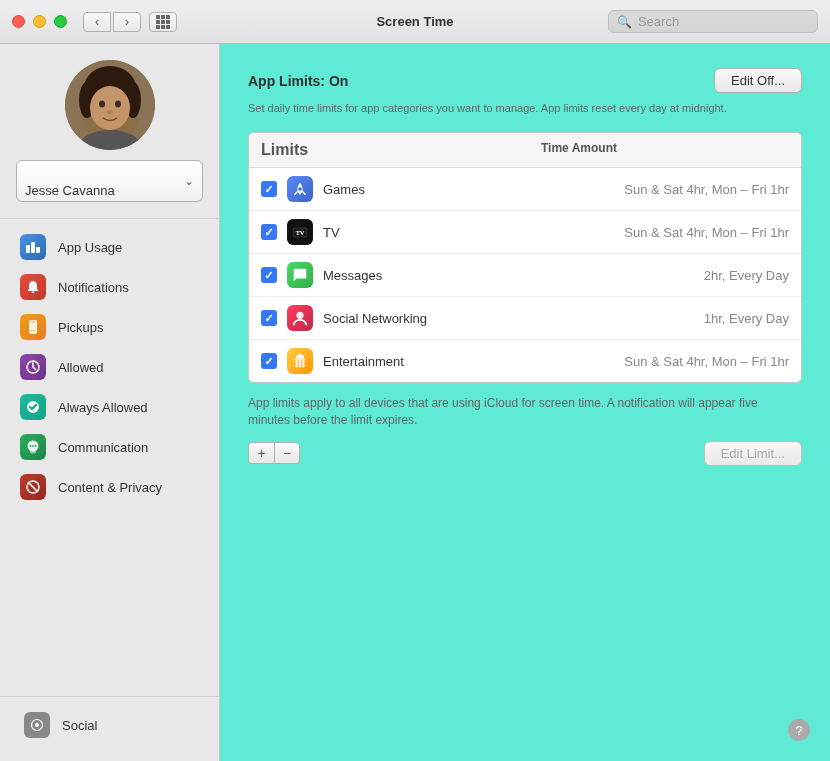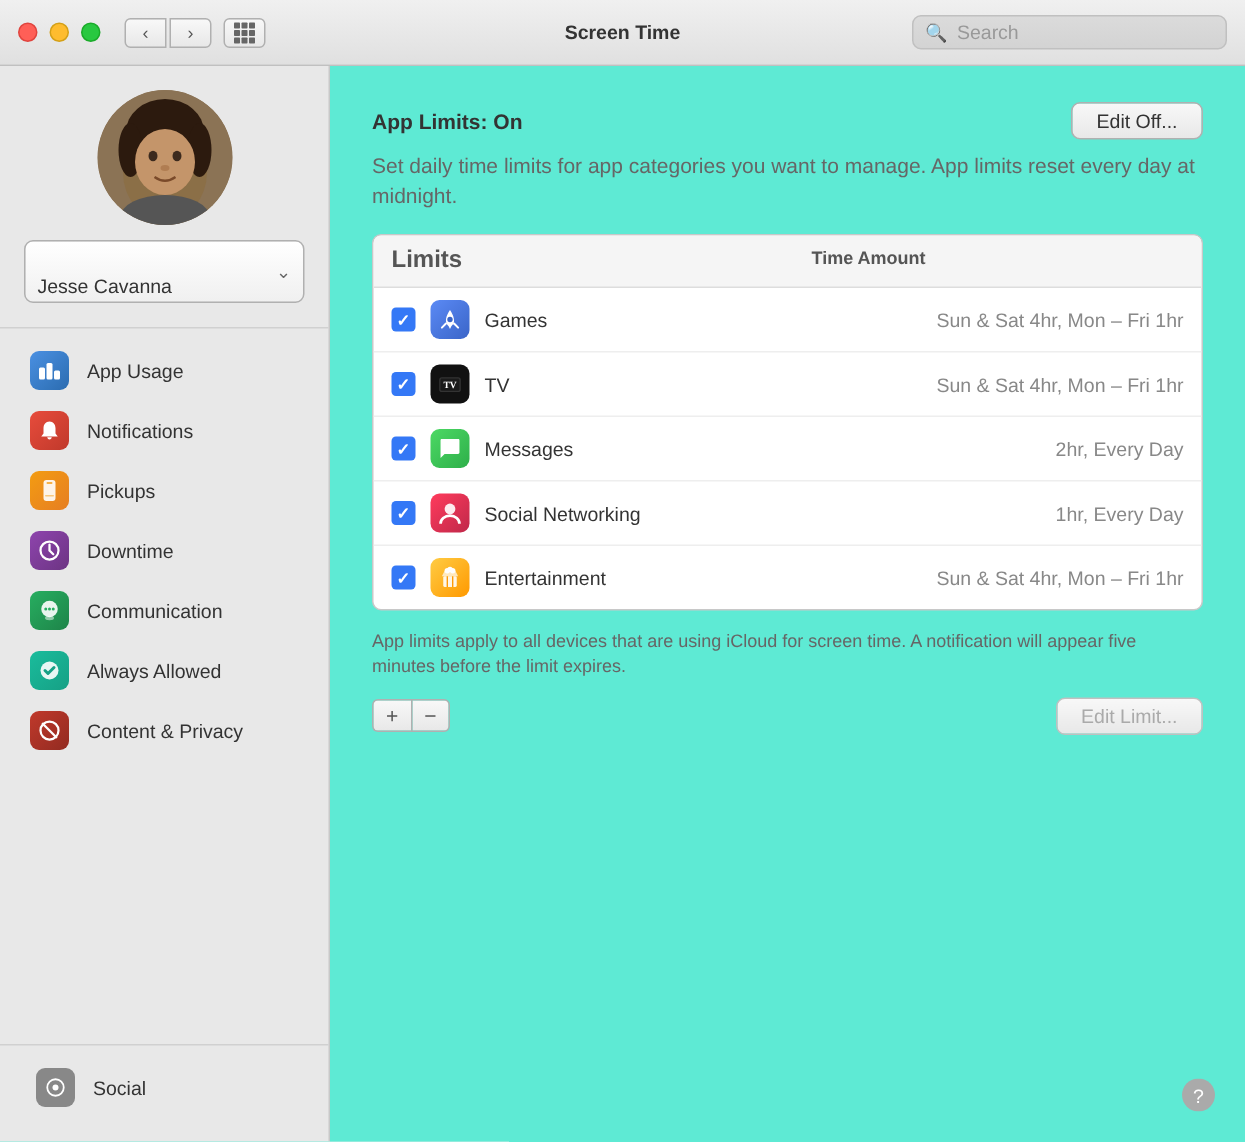--- a/index.html
+++ b/index.html
@@ -248,21 +248,21 @@
       background: linear-gradient(to bottom, #f8f8f8, #e8e8e8);
       border: 1px solid #b0b0b0;
       border-radius: 6px;
       padding: 4px 16px;
       font-size: 13px;
       color: #333;
       cursor: pointer;
     }
 
     .description-text {
-      font-size: 14px;
+      font-size: 11px;
       color: #666;
       margin-bottom: 16px;
       line-height: 1.4;
     }
 
     
     .limits-table {
       background: white;
       border: 1px solid #c8c8c8;
       border-radius: 6px;
@@ -525,45 +525,45 @@
         <span class="nav-item-label">Pickups</span>
       </div>
 
       <div class="nav-item">
         <div class="nav-item-icon icon-purple">
           <svg width="16" height="16" viewBox="0 0 16 16" fill="none">
             <circle cx="8" cy="8" r="6" stroke="white" stroke-width="1.5" fill="none"></circle>
             <path d="M8 4V8L10.5 10.5" stroke="white" stroke-width="1.5" stroke-linecap="round"></path>
           </svg>
         </div>
-        <span class="nav-item-label">Downtime</span>
-      </div>
-
+        <span class="nav-item-label">Allowed</span>
+      </div>
+
+
+      <div class="nav-item">
+        <div class="nav-item-icon icon-teal">
+          <svg width="16" height="16" viewBox="0 0 16 16" fill="none">
+            <circle cx="8" cy="8" r="6" fill="white" opacity="0.9"></circle>
+            <path d="M5 8L7 10L11 6" stroke="#16A085" stroke-width="2" stroke-linecap="round" stroke-linejoin="round"></path>
+          </svg>
+        </div>
+        <span class="nav-item-label">Always Allowed</span>
+      </div>
 
       <div class="nav-item">
         <div class="nav-item-icon icon-green">
           <svg width="16" height="16" viewBox="0 0 16 16" fill="none">
             <circle cx="8" cy="7" r="5.5" fill="white" opacity="0.9"></circle>
             <ellipse cx="8" cy="13" rx="3" ry="1.5" fill="white" opacity="0.5"></ellipse>
             <circle cx="5.5" cy="7" r="1" fill="#27AE60"></circle>
             <circle cx="8" cy="7" r="1" fill="#27AE60"></circle>
             <circle cx="10.5" cy="7" r="1" fill="#27AE60"></circle>
           </svg>
         </div>
         <span class="nav-item-label">Communication</span>
-      </div>
-
-      <div class="nav-item">
-        <div class="nav-item-icon icon-teal">
-          <svg width="16" height="16" viewBox="0 0 16 16" fill="none">
-            <circle cx="8" cy="8" r="6" fill="white" opacity="0.9"></circle>
-            <path d="M5 8L7 10L11 6" stroke="#16A085" stroke-width="2" stroke-linecap="round" stroke-linejoin="round"></path>
-          </svg>
-        </div>
-        <span class="nav-item-label">Always Allowed</span>
       </div>
 
       <div class="nav-item">
         <div class="nav-item-icon icon-dark-red">
           <svg width="16" height="16" viewBox="0 0 16 16" fill="none">
             <circle cx="8" cy="8" r="6" stroke="white" stroke-width="1.5" fill="none"></circle>
             <line x1="3.5" y1="3.5" x2="12.5" y2="12.5" stroke="white" stroke-width="1.5" stroke-linecap="round"></line>
           </svg>
         </div>
         <span class="nav-item-label">Content &amp; Privacy</span>

